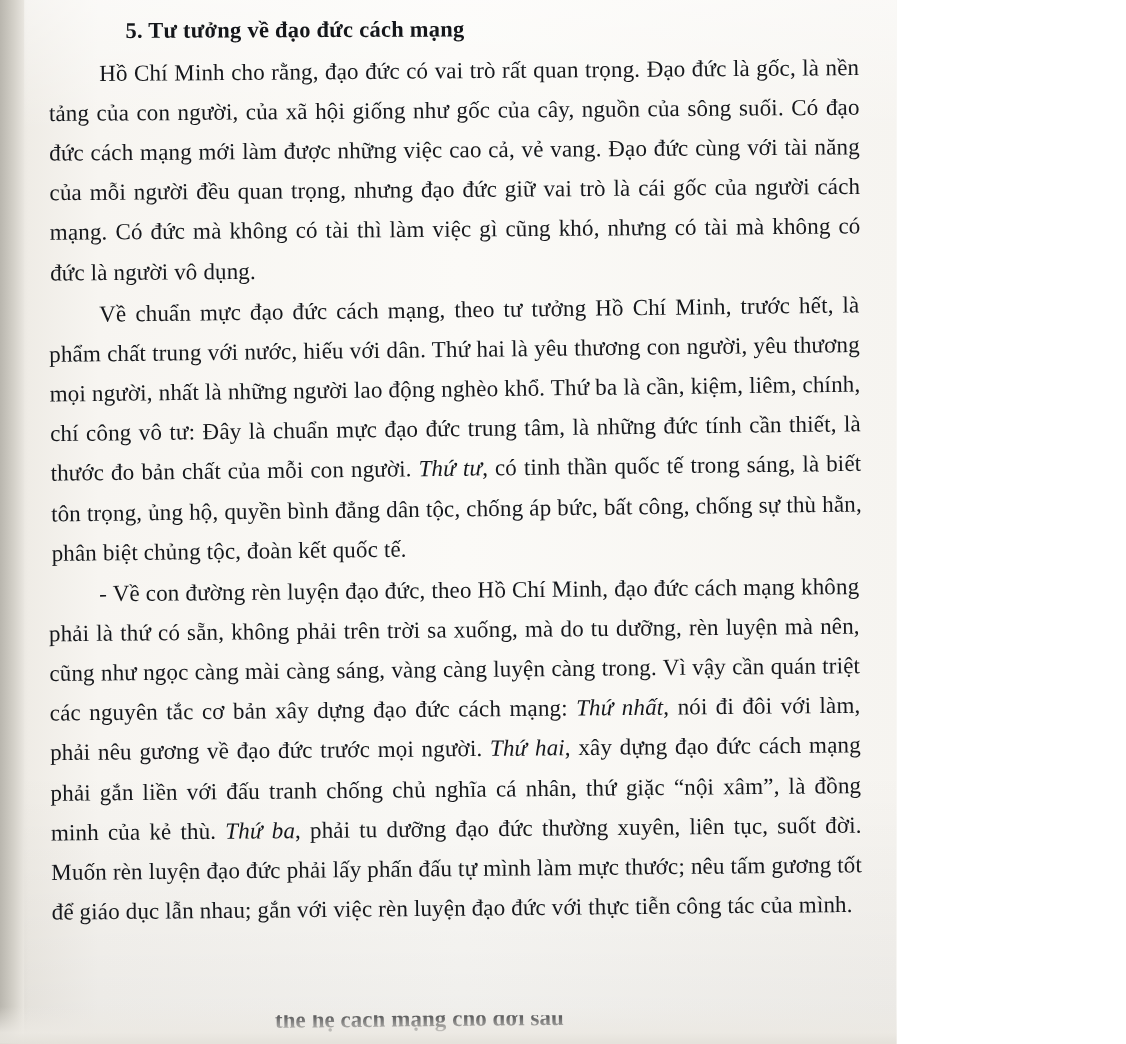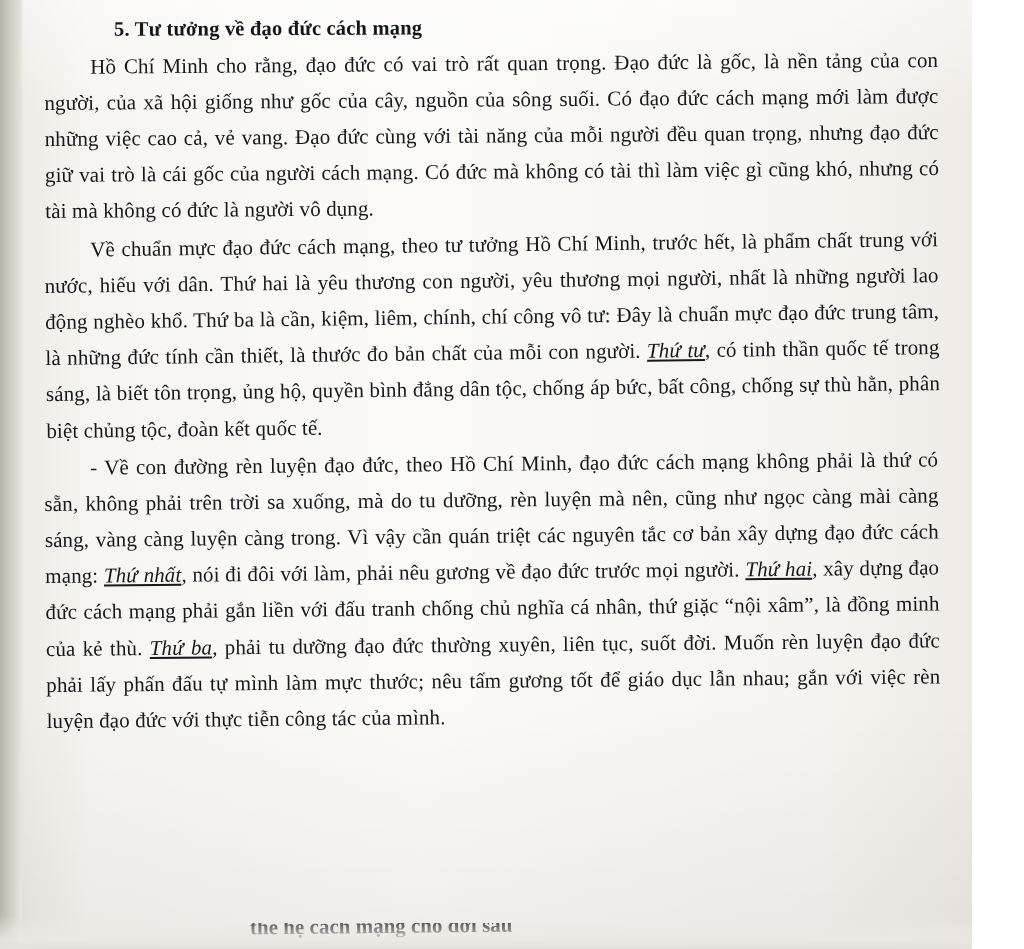--- a/index.html
+++ b/index.html
@@ -5,21 +5,21 @@
   html, body {
     margin: 0;
     padding: 0;
     background: #ffffff;
   }
   body {
     font-family: "Liberation Serif", serif;
   }
   #page {
     position: relative;
-    width: 972px;
+    width: 815px;
     height: 949px;
     overflow: hidden;
     background: #f3f1ec;
   }
   
   #page::before {
     content: "";
     position: absolute;
     inset: 0;
     background:
@@ -61,21 +61,21 @@
     text-align: justify;
     text-justify: inter-word;
     margin: 0 0 2px 0;
     text-indent: 46px;
     color: #16181c;
     letter-spacing: 0.1px;
   }
   p.para.tilt1 { transform: rotate(-0.45deg); transform-origin: left top; }
   p.para.tilt2 { transform: rotate(-0.7deg); transform-origin: left top; }
   p.para.tilt3 { transform: rotate(-0.55deg); transform-origin: left top; }
-  .it { font-style: italic; text-decoration: underline; }
+  .it { font-style: italic; }
   .cut-line {
     position: absolute;
     left: 0; bottom: 0;
     width: 1024px;
     height: 26px;
     overflow: hidden;
     z-index: 4;
   }
   .cut-line .txt {
     position: absolute;

